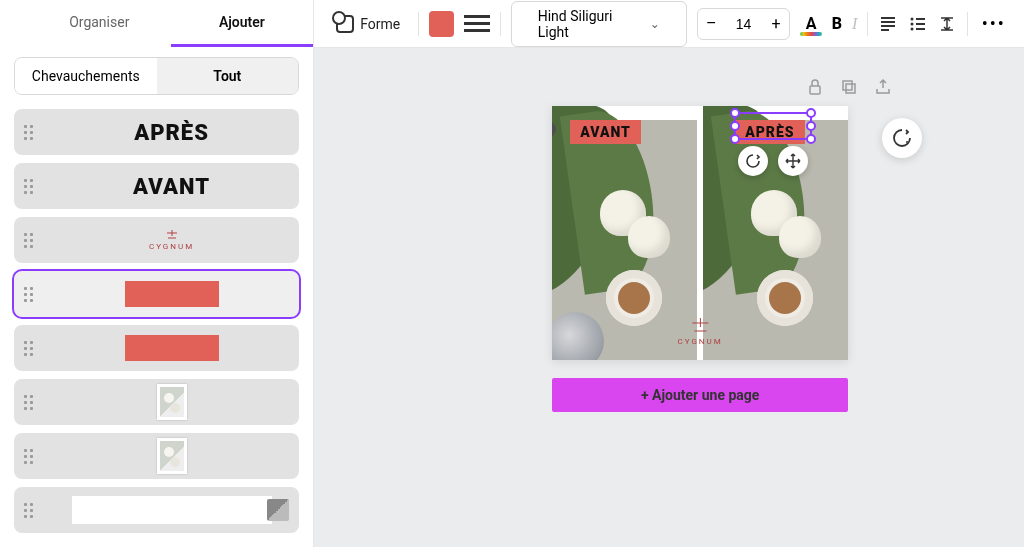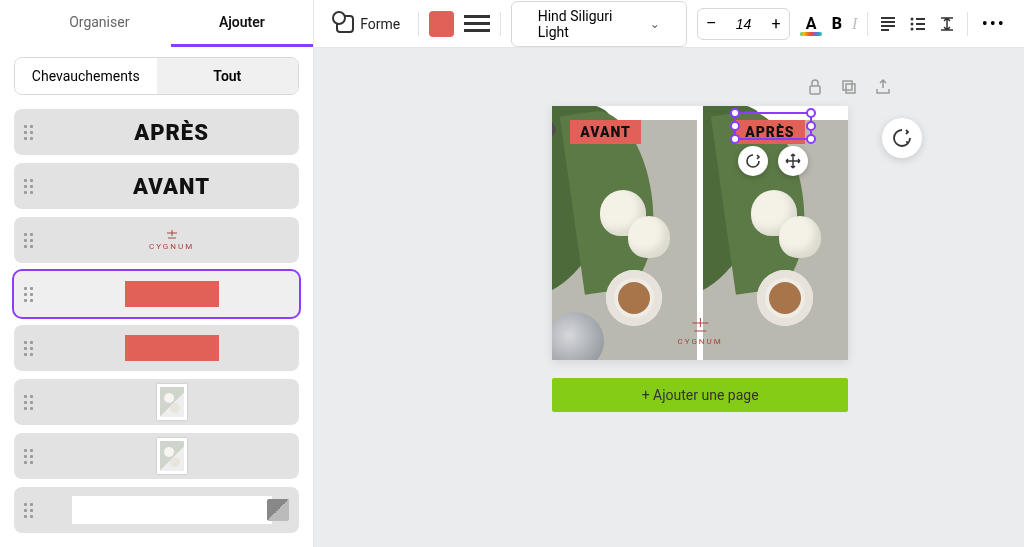--- a/index.html
+++ b/index.html
@@ -36,21 +36,21 @@
   .tool-btn { display: flex; align-items: center; gap: 6px; padding: 6px 8px; border-radius: 6px; font-size: 14px; color: #222; cursor: pointer; }
   .icon-shape { width:18px; height:18px; border:2px solid #333; border-radius:4px; position:relative; }
   .icon-shape::after { content:""; position:absolute; width:10px; height:10px; border:2px solid #333; border-radius:50%; left:-6px; top:-6px; background:#fff; }
   .color-swatch { width:26px; height:26px; background:#e16058; border-radius:4px; cursor:pointer; }
   .border-style { width:26px; height:26px; display:flex; flex-direction:column; justify-content:center; gap:4px; cursor:pointer; }
   .border-style div { height:3px; background:#333; }
   .font-select { display:flex; align-items:center; gap:6px; border:1px solid #d8d8d8; border-radius:6px; padding:6px 26px; min-width:170px; cursor:pointer; font-size:14px; }
   .chev { margin-left:auto; font-size:12px; color:#666; }
   .stepper { display:flex; align-items:center; border:1px solid #d8d8d8; border-radius:6px; overflow:hidden; }
   .step-btn { width:28px; height:30px; display:flex; align-items:center; justify-content:center; font-size:16px; cursor:pointer; }
-  .step-val { width:38px; text-align:center; font-size:14px; border:none; outline:none;font-style:italic; }
+  .step-val { width:38px; text-align:center; font-size:14px; border:none; outline:none; }
   .text-color { position:relative; width:22px; text-align:center; font-weight:700; cursor:pointer; }
   .text-color .bar { position:absolute; bottom:-3px; left:0; right:0; height:4px; background: linear-gradient(90deg,#2ecc71,#f1c40f,#e67e22,#e74c3c,#9b59b6,#3498db,#2ecc71); border-radius:2px; }
   .bold { font-weight:800; font-size:16px; cursor:pointer; }
   .italic { font-style:italic; font-size:16px; color:#bfbfbf; cursor:pointer; font-family: Georgia, serif; }
   .tool-icon { width:20px; height:20px; display:flex; align-items:center; justify-content:center; cursor:pointer; color:#333; }
   .divider { width:1px; height:24px; background:#e2e2e2; }
   .more { font-size:18px; letter-spacing:2px; cursor:pointer; padding:0 4px; }
 
   
   .canvas-area { flex:1; background:#ebecee; position:relative; overflow:hidden; }
@@ -78,21 +78,21 @@
   .sel-wrap { position:absolute; top:64px; left:420px; width:78px; height:28px; }
   .sel { position:absolute; inset:0; border:2px solid #8b3dff; }
   .handle { position:absolute; width:10px; height:10px; background:#fff; border:2px solid #8b3dff; border-radius:50%; }
   .h-tl { top:-6px; left:-6px; } .h-tr { top:-6px; right:-6px; }
   .h-bl { bottom:-6px; left:-6px; } .h-br { bottom:-6px; right:-6px; }
   .h-ml { top:50%; left:-6px; transform:translateY(-50%); }
   .h-mr { top:50%; right:-6px; transform:translateY(-50%); }
   .rot { position:absolute; bottom:-36px; left:50%; transform:translateX(-50%); display:flex; gap:10px; }
   .rot-btn { width:30px; height:30px; border-radius:50%; background:#fff; box-shadow:0 2px 6px rgba(0,0,0,.2); display:flex; align-items:center; justify-content:center; cursor:pointer; }
 
-  .add-page { position:absolute; top:330px; left:238px; width:296px; height:34px; background:#84cc16; display:flex; align-items:center; justify-content:center; font-size:14px; color:#333; cursor:pointer; border-radius:2px; }
+  .add-page { position:absolute; top:330px; left:238px; width:296px; height:34px; background:#d946ef; display:flex; align-items:center; justify-content:center; font-size:14px; color:#333; cursor:pointer; border-radius:2px;font-weight:bold; }
 </style>
 </head>
 <body>
 
 <div class="app">
 
   <div class="left-panel">
     <div class="tabs">
       <div class="tab">Organiser</div>
       <div class="tab active">Ajouter</div>

